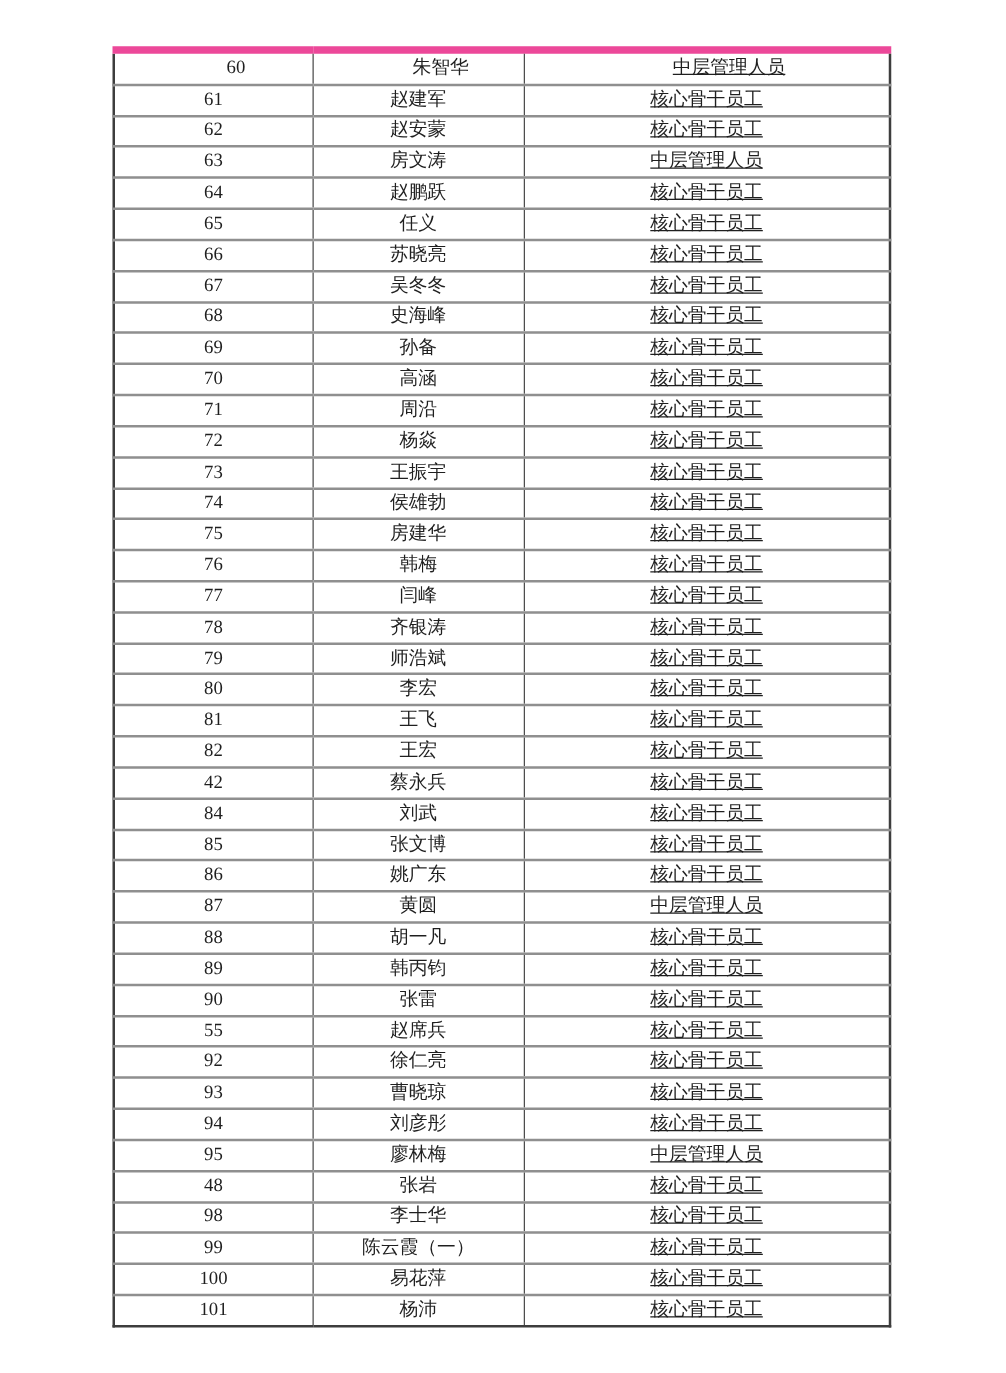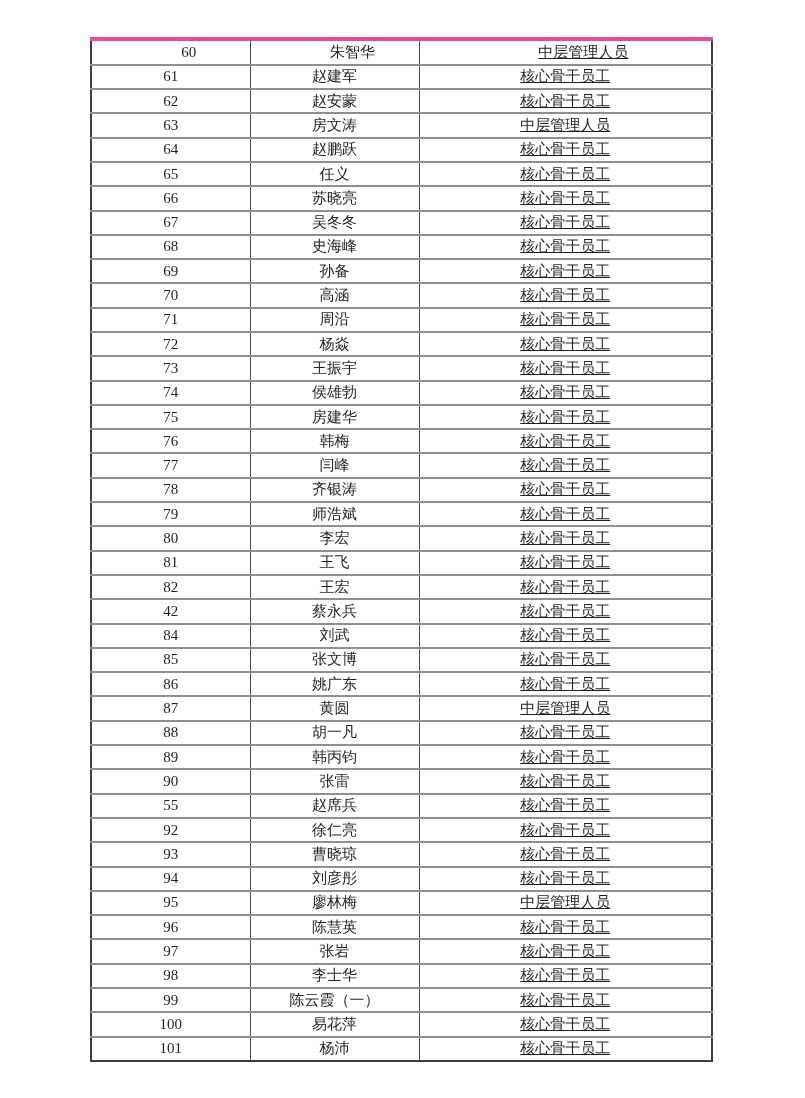--- a/index.html
+++ b/index.html
@@ -37,21 +37,21 @@
     border-right: 1px solid #4d4d4d;
     text-align: center;
     vertical-align: middle;
     font-size: 15px;
     color: #1f1f1f;
     padding: 0;
     line-height: 1;
     white-space: nowrap;
     overflow: hidden;
   }
-  table.roster tr:first-child td { border-top: 4px solid #ec4899; padding-left: 36px; }
+  table.roster tr:first-child td { border-top: 6px solid #ec4899; padding-left: 36px; }
   table.roster tr:last-child td { border-bottom: 2px solid #3d3d3d; }
   table.roster td:first-child { border-left: 2px solid #3d3d3d; }
   table.roster td:last-child { border-right: 2px solid #3d3d3d; text-decoration: underline; }
   td.cell-index { font-family: "Liberation Serif", "DejaVu Serif", serif; }
 </style>
 </head>
 <body>
 
 <div class="page">
   <table class="roster">
@@ -235,26 +235,21 @@
           <td class="cell-index">94</td>
           <td class="cell-name">刘彦彤</td>
           <td class="cell-category">核心骨干员工</td>
         </tr>
         <tr>
           <td class="cell-index">95</td>
           <td class="cell-name">廖林梅</td>
           <td class="cell-category">中层管理人员</td>
         </tr>
         <tr>
-          <td class="cell-index">96</td>
-          <td class="cell-name">陈慧英</td>
-          <td class="cell-category">核心骨干员工</td>
-        </tr>
-        <tr>
-          <td class="cell-index">97</td>
+          <td class="cell-index">48</td>
           <td class="cell-name">张岩</td>
           <td class="cell-category">核心骨干员工</td>
         </tr>
         <tr>
           <td class="cell-index">98</td>
           <td class="cell-name">李士华</td>
           <td class="cell-category">核心骨干员工</td>
         </tr>
         <tr>
           <td class="cell-index">99</td>

